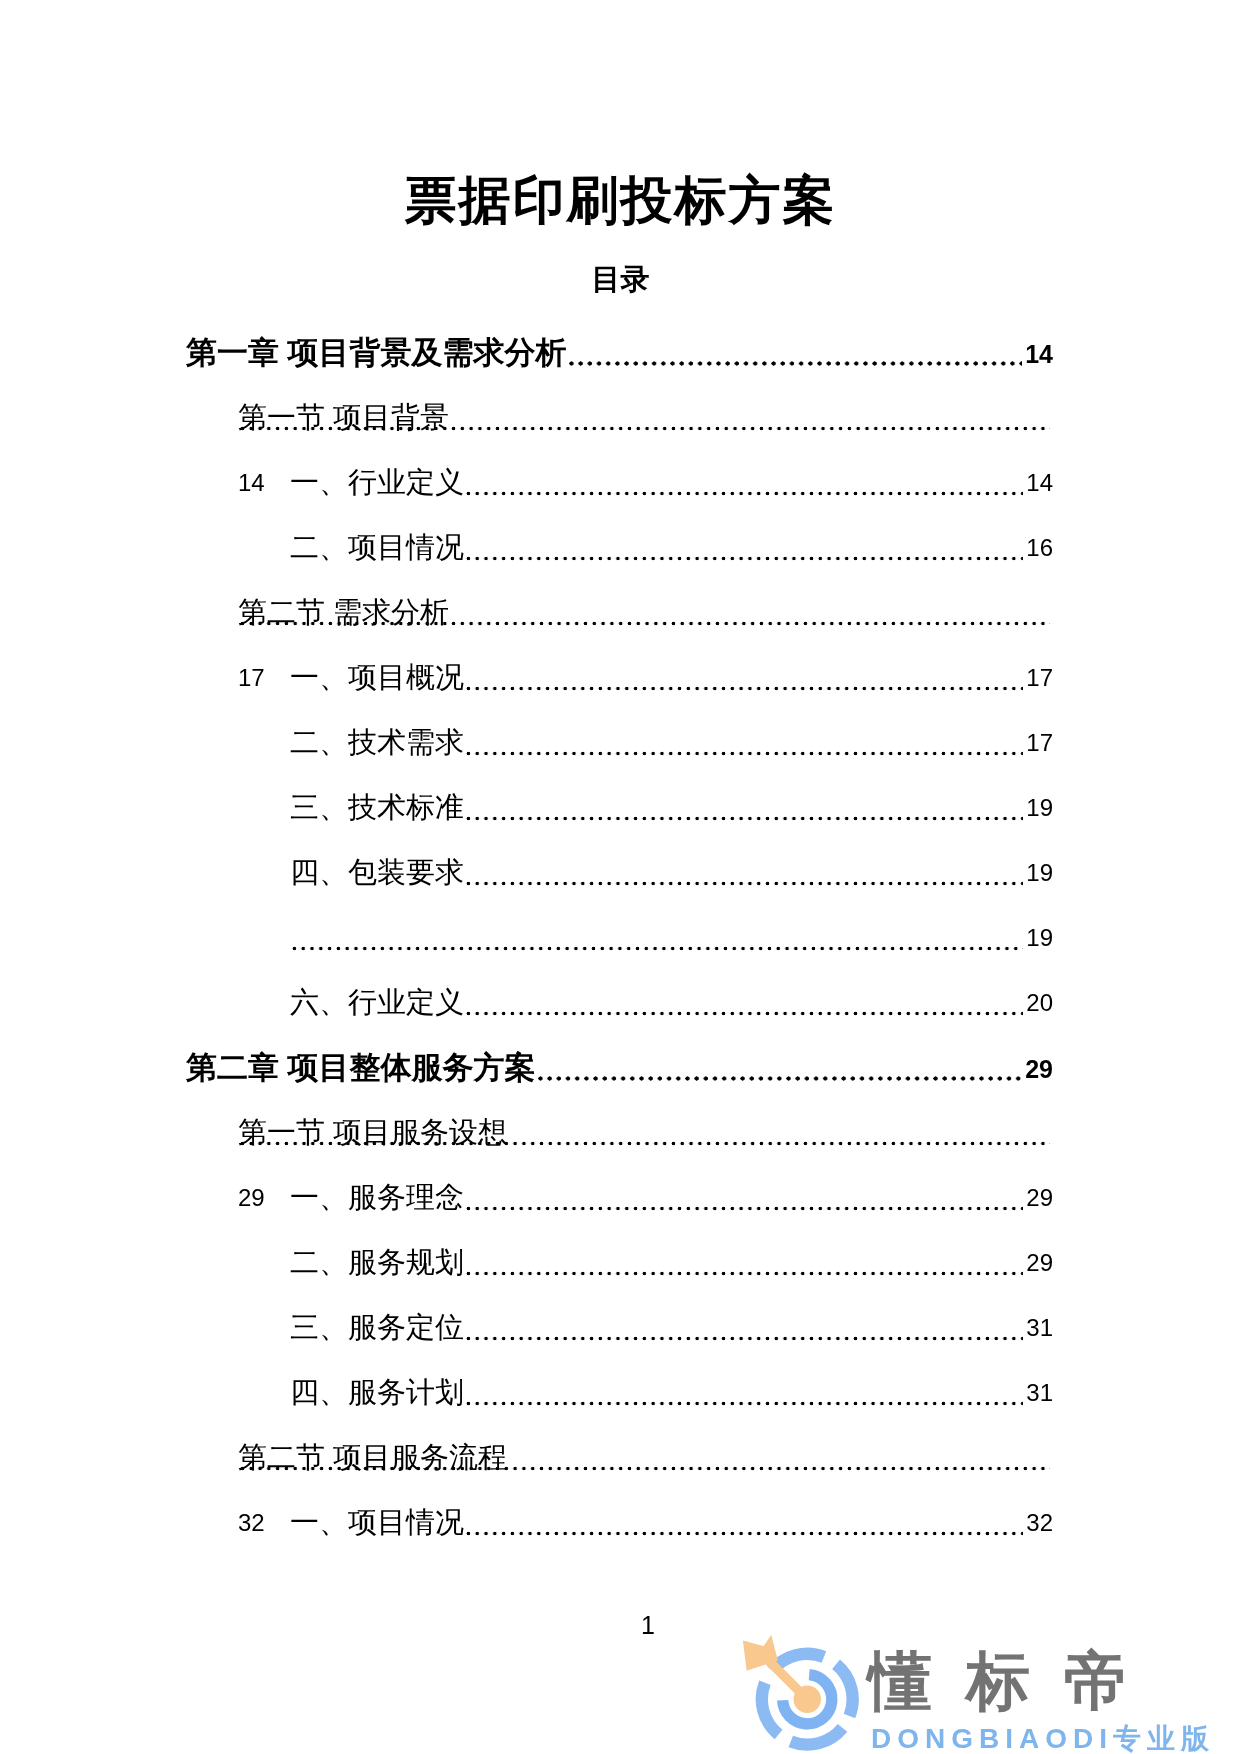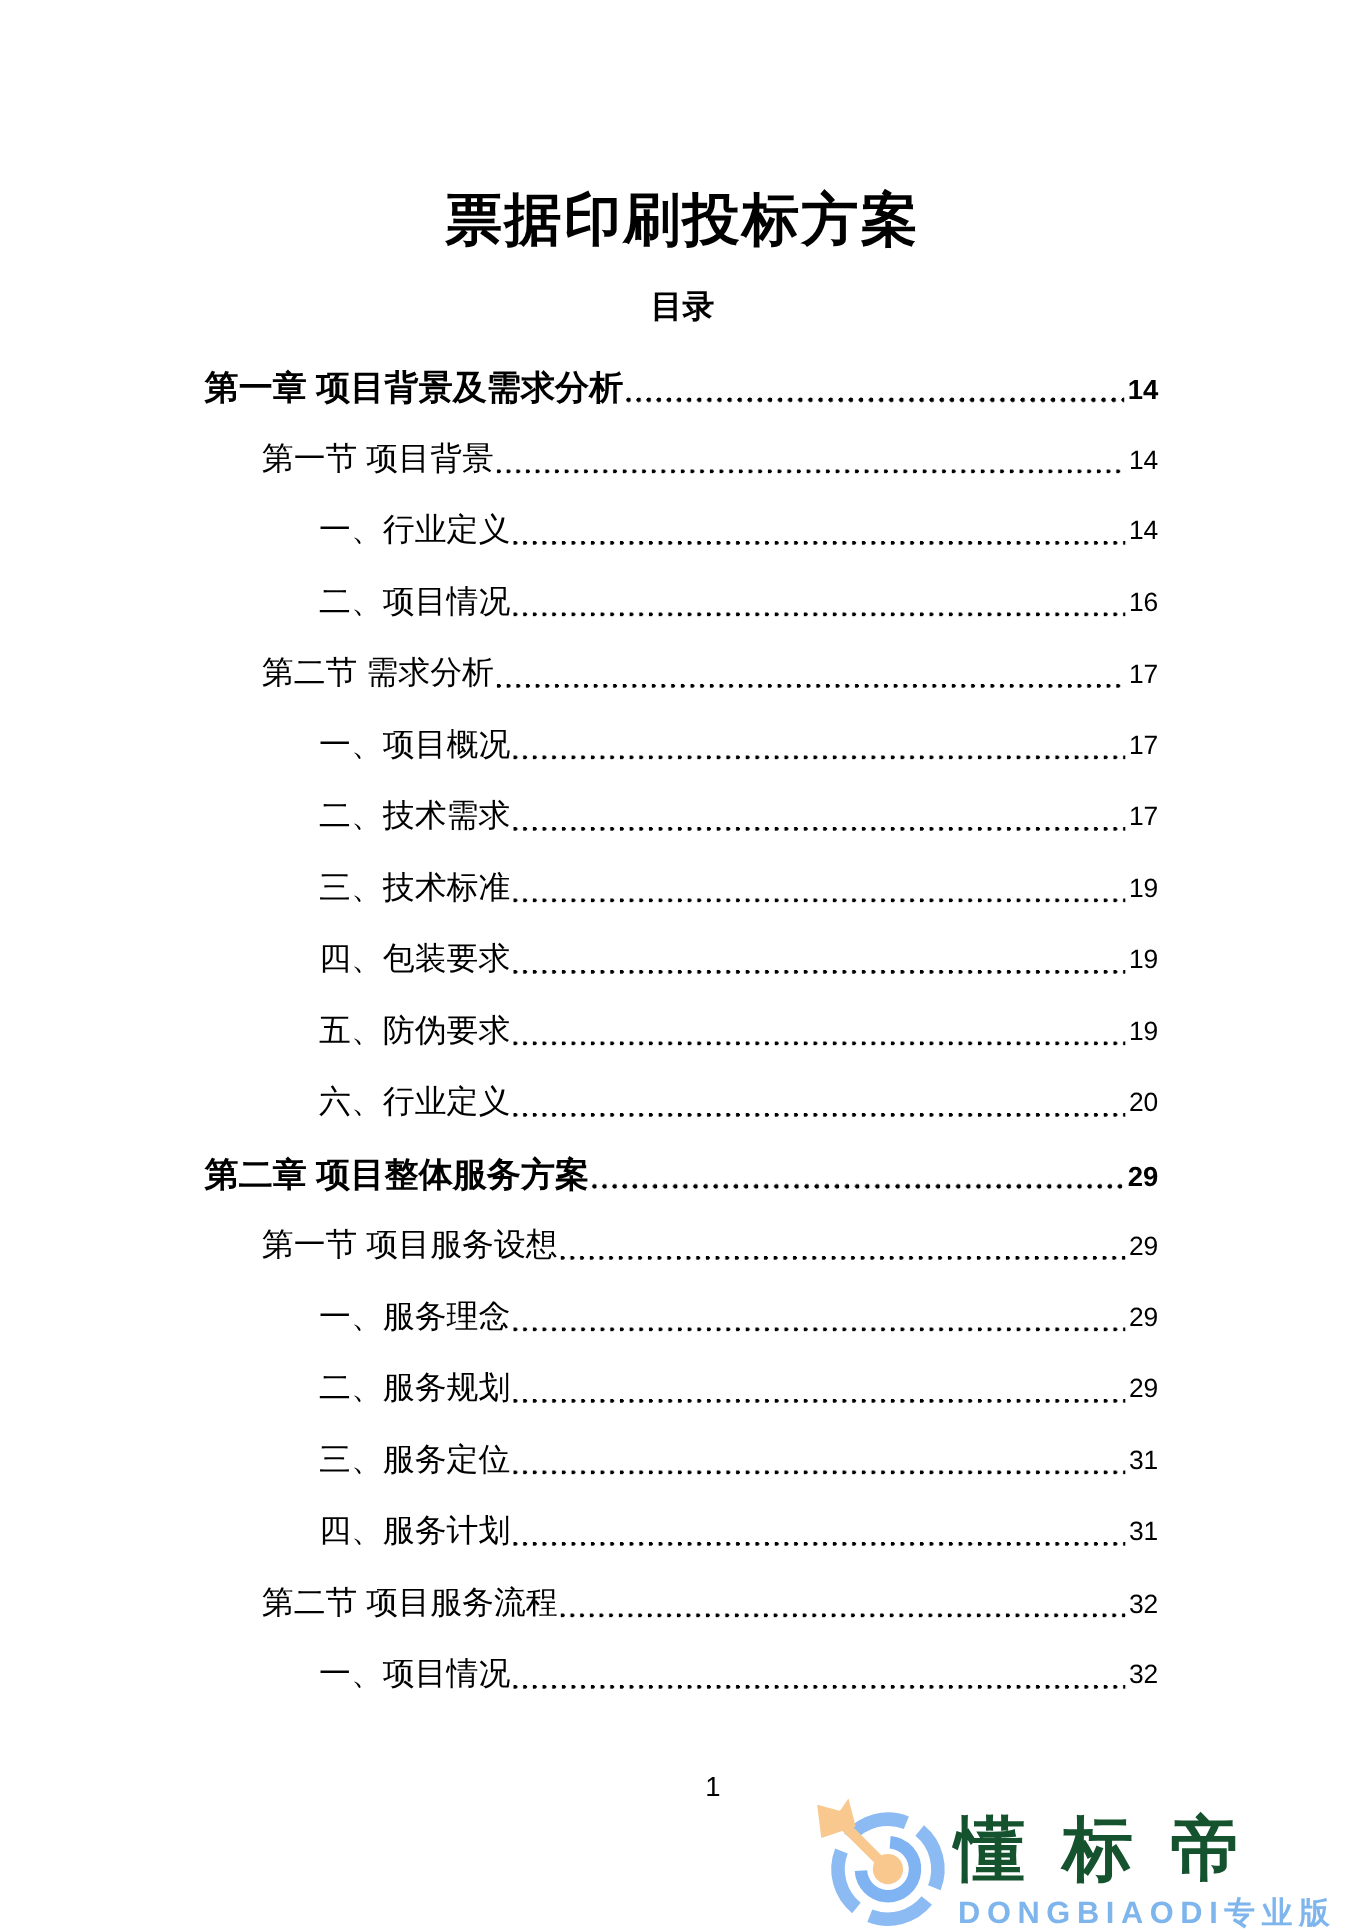--- a/index.html
+++ b/index.html
@@ -31,21 +31,21 @@
   .toc-row{
     display:flex;
     align-items:baseline;
     height:65px;
     line-height:65px;
     white-space:nowrap;
     cursor:pointer;
   }
   .toc-row .toc-label{font-size:29px;}
   .toc-row.level-1 .toc-label{font-size:31px;font-weight:bold;}
-  .toc-row.level-2{padding-left:52px;}
+  .toc-row.level-2{padding-left:52px;flex-direction:column;}
   .toc-row.level-3{padding-left:104px;align-items:center;}
   .toc-page{font-size:24px;}
   .toc-row.level-1 .toc-page{font-weight:bold;font-size:25px;}
   .leader{
     flex:1 1 auto;
     align-self:stretch;
     position:relative;
     min-width:12px;
     margin:0 3px 0 2px;
   }
@@ -131,21 +131,20 @@
         <span class="toc-label">三、技术标准</span>
         <span class="leader"></span>
         <span class="toc-page">19</span>
       </div>
       <div class="toc-row level-3">
         <span class="toc-label">四、包装要求</span>
         <span class="leader"></span>
         <span class="toc-page">19</span>
       </div>
       <div class="toc-row level-3">
-        <span class="toc-label">五、防伪要求</span>
         <span class="leader"></span>
         <span class="toc-page">19</span>
       </div>
       <div class="toc-row level-3">
         <span class="toc-label">六、行业定义</span>
         <span class="leader"></span>
         <span class="toc-page">20</span>
       </div>
       <div class="toc-row level-1 bold">
         <span class="toc-label">第二章 项目整体服务方案</span>
@@ -198,17 +197,17 @@
 
       <circle cx="70" cy="70" r="26" fill="none" stroke="#7fb3f1" stroke-width="12" stroke-dasharray="118.4 45" transform="rotate(-85.4 70 70)"></circle>
 
       <path d="M6,40 L2,8 L28,15 Z" fill="#f8c88f"></path>
       <path d="M6,40 L32,2 L39,29 Z" fill="#f8c88f"></path>
 
       <line x1="26" y1="26" x2="70" y2="70" stroke="#f8c88f" stroke-width="10" stroke-linecap="round"></line>
 
       <circle cx="70" cy="70" r="14.5" fill="#f8c88f"></circle>
     </svg>
-    <div class="wm-name" style="color:#14532d">懂标帝</div>
+    <div class="wm-name" style="color:#737373">懂标帝</div>
     <div class="wm-sub" style="color:#7fb5ed">DONGBIAODI专业版</div>
   </div>
 
 </div>
 
 </body></html>

